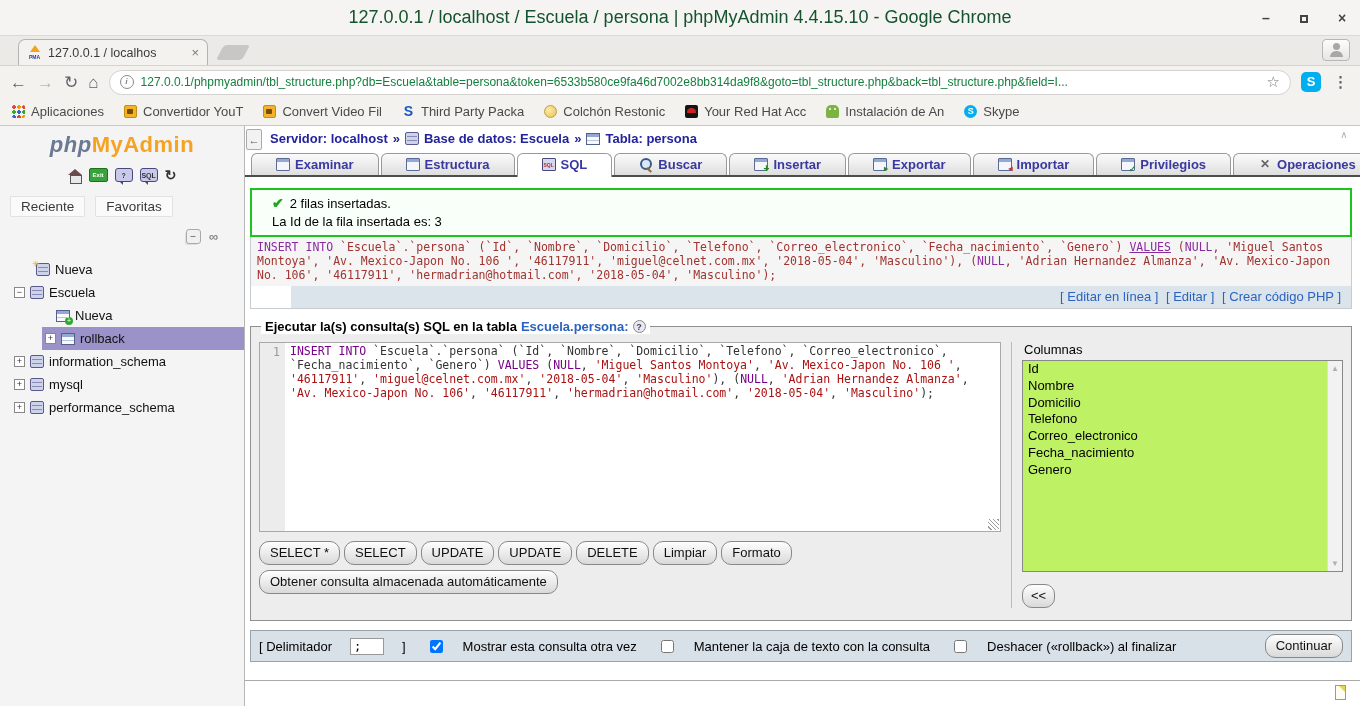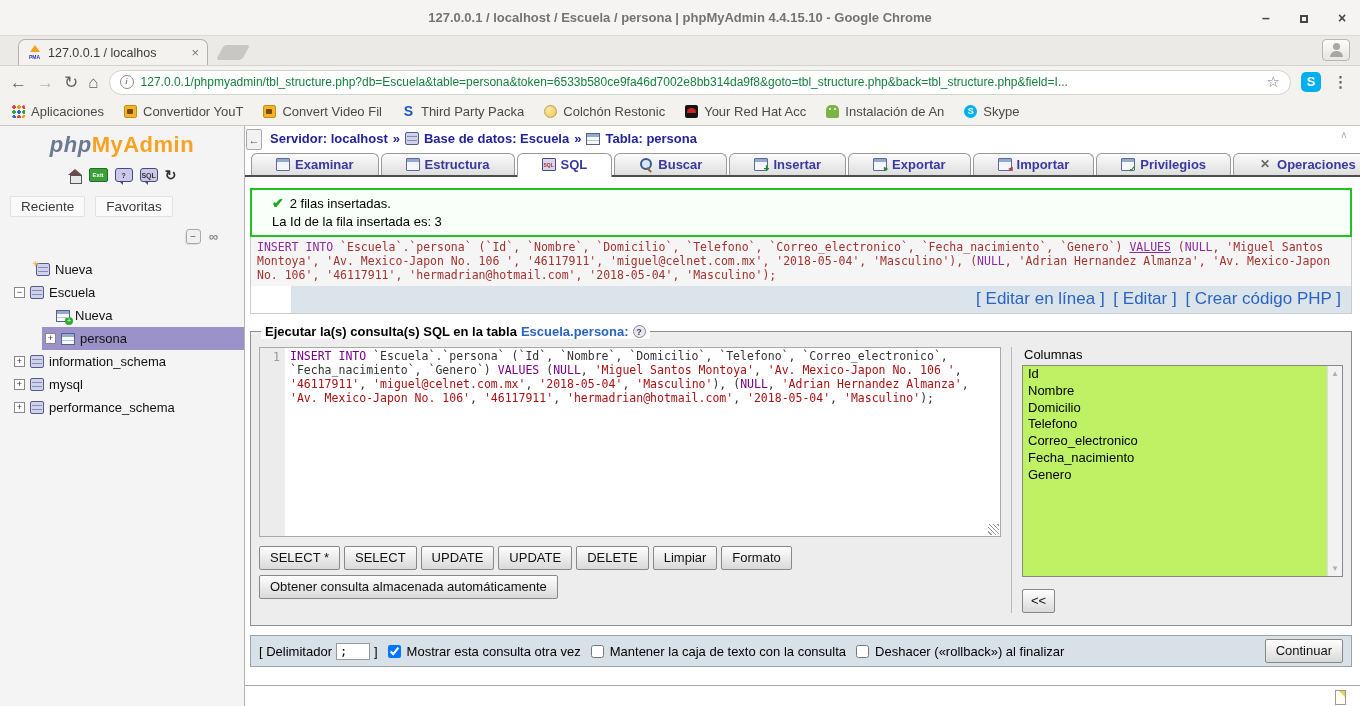--- a/index.html
+++ b/index.html
@@ -2,21 +2,21 @@
 <html><head>
 <meta charset="utf-8">
 <style>
   * { box-sizing: border-box; margin: 0; padding: 0; }
   html,body { width:1360px; height:706px; }
   body { font-family: "Liberation Sans", sans-serif; background:#888; }
   .screen { position:relative; width:1360px; height:706px; background:#fff; overflow:hidden; }
 
   
   .titlebar { height:36px; background:#f5f4f2; border-bottom:1px solid #dcdad7; display:flex; align-items:center; position:relative; }
-  .window-title { flex:1; text-align:center; font-size:13px; font-weight:bold; color:#737373; }
+  .window-title { flex:1; text-align:center; font-size:18px; font-weight:normal; color:#14532d; }
   .win-controls { position:absolute; right:10px; top:0; height:36px; display:flex; align-items:center; gap:22px; }
   .winbtn { font-size:14px; font-weight:bold; color:#454545; width:16px; text-align:center; cursor:default; }
   .maxbox { width:8px; height:8px; border:2px solid #454545; }
 
   .tabstrip { height:30px; background:#eceae7; display:flex; align-items:flex-end; padding-left:18px; position:relative; border-bottom:1px solid #d5d3d0; }
   .btab { width:190px; height:26px; background:#f4f2ef; border:1px solid #b5b3b1; border-bottom:none; border-radius:7px 7px 0 0; display:flex; align-items:center; gap:6px; padding:0 8px; }
   .btab-title { flex:1; font-size:12.5px; color:#3a3a3a; white-space:nowrap; overflow:hidden; }
   .btab-close { color:#7a7a7a; font-size:13px; }
   .tab-stub { width:26px; height:15px; background:#c9c7c5; border-radius:3px; transform:skewX(-28deg); margin:0 0 5px 12px; }
   .pma-favicon { width:15px; height:15px; position:relative; flex:none; }
@@ -128,21 +128,21 @@
   .msg-box { margin:11px 8px 0 5px; border:2px solid #1ec41e; background:#f9fff9; padding:5px 8px 6px; font-size:13px; color:#000; }
   .msg-line1 { display:flex; align-items:center; gap:6px; padding-left:12px; }
   .check-icon { color:#18a818; font-weight:bold; font-size:14px; }
   .msg-line2 { padding-left:12px; margin-top:3px; }
 
   .sql-result { margin:0 8px 0 5px; border:1px solid #c6ccd2; border-top:none; }
   .sql-display { background:#f5f5f5; padding:3px 6px 4px; font-family:"DejaVu Sans Mono",monospace; font-size:11.5px; line-height:14px; word-break:break-word; white-space:pre-wrap; }
   .sql-display .seg-kw  { color:#8a2aa0; }
   .sql-display .seg-kwu { color:#8a2aa0; text-decoration:underline; }
   .sql-display .seg-pl  { color:#a0342f; }
-  .sql-links { background:#dbe4ea; text-align:right; padding:3px 10px 4px; font-size:17px;margin-left:40px; }
+  .sql-links { background:#dbe4ea; text-align:right; padding:3px 10px 4px; font-size:13px;margin-left:40px; }
   .sql-links a { color:#2a63c0; text-decoration:none; margin-left:4px; }
 
   
   fieldset.qform { margin:10px 8px 0 5px; border:1px solid #8f8f8f; background:#ededed; padding:8px 8px 12px; }
   fieldset.qform legend { font-size:13px; font-weight:bold; color:#000; background:#fff; padding:0 4px; margin-left:2px; display:flex; align-items:center; gap:4px; }
   legend a { color:#2a63c0; text-decoration:none; }
   .help-badge { width:13px; height:13px; border:1px solid #888; border-radius:50%; background:#e8e8f4; color:#444; font-size:9px; font-weight:bold; text-align:center; line-height:12px; }
 
   .qf-body { display:flex; }
   .qf-left { flex:1; min-width:0; padding-right:10px; }
@@ -151,32 +151,32 @@
   .editor { display:flex; background:#fff; border:1px solid #a9a9a9; height:190px; position:relative; overflow:hidden; }
   .gutter { width:25px; background:#ececec; color:#999; text-align:right; padding:2px 5px 0 0; font-family:"DejaVu Sans Mono",monospace; font-size:11.5px; flex:none; }
   .code { flex:1; padding:1px 5px; font-family:"DejaVu Sans Mono",monospace; font-size:11.5px; line-height:14px; white-space:pre-wrap; word-break:break-word; color:#333; }
   .code .seg-kw { color:#708; }
   .code .seg-str { color:#a11; }
   .code .seg-pl { color:#333; }
   .resize-handle { position:absolute; right:1px; bottom:1px; width:11px; height:11px; background:repeating-linear-gradient(45deg,transparent 0 2px,#999 2px 3px); }
 
   .btn-row { margin-top:9px; display:flex; gap:4px; }
   .btn-row2 { margin-top:5px; }
-  .pbtn { font-family:"Liberation Sans",sans-serif; font-size:13px; padding:3px 10px 4px; background:linear-gradient(#fefefe,#d9d9d9); border:1px solid #888; border-radius:2px; color:#111; }
+  .pbtn { font-family:"Liberation Sans",sans-serif; font-size:13px; padding:3px 10px 4px; background:linear-gradient(#fefefe,#d9d9d9); border:1px solid #888; border-radius:10px; color:#111; }
 
   .columns-label { font-size:13px; margin:0 0 3px 2px; }
   .listbox { background:#bef264; border:1px solid #888; height:212px; position:relative; overflow:hidden; font-size:13px; }
   .opt { padding:0 4px 0 5px; line-height:16.8px; color:#000; }
   .lb-scroll { position:absolute; top:0; right:0; bottom:0; width:15px; background:#f2f2f2; border-left:1px solid #ddd; }
   .lb-arrow { height:15px; text-align:center; font-size:8px; color:#b0b0b0; line-height:15px; }
   .lb-arrow.down { position:absolute; bottom:0; left:0; right:0; }
   .insert-col-btn { margin-top:12px; padding:3px 8px 4px; }
 
   
-  .tbl-footers { margin:9px 8px 0 5px; background:#d8e0e8; border:1px solid #9aa2aa; display:flex; align-items:center; padding:3px 8px; font-size:13px; gap:4px; color:#000; }
+  .tbl-footers { margin:9px 8px 0 5px; background:#d8e0e8; border:1px solid #9aa2aa; display:flex; align-items:center; padding:3px 8px; font-size:13px; gap:18px; color:#000; }
   .delim-input { width:34px; height:17px; border:1px solid #999; font-size:12px; padding:0 3px; font-family:"DejaVu Sans Mono",monospace; }
   .tbl-footers input[type=checkbox] { width:13px; height:13px; margin:0 2px 0 6px; }
   .continue-btn { margin-left:auto; }
 
   .divider { margin-top:18px; border-top:1px solid #aaa; }
   .belowrow { display:flex; justify-content:flex-end; padding:4px 14px 0; }
   .newwin-icon { width:11px; height:15px; background:#fffdf2; border:1px solid #999; position:relative; }
   .newwin-icon::before { content:""; position:absolute; top:0; right:0; border-top:6px solid #e8d44d; border-left:6px solid transparent; }
 
   .console-btn { position:absolute; left:1px; bottom:0; display:flex; align-items:center; gap:5px; background:linear-gradient(#e2e2e2,#c6c6c6); border:1px solid #999; border-bottom:none; padding:1px 10px 2px 6px; font-size:13px; color:#111; border-radius:2px 2px 0 0; }
@@ -290,21 +290,21 @@
         </div>
         <div class="tree-row" style="padding-left:56px">
           <span class="mini-table">
               <span class="badge-plus">+</span>
             </span>
           <span>Nueva</span>
         </div>
         <div class="tree-row selected">
           <span class="expander">+</span>
           <span class="mini-table"></span>
-          <span>persona</span>
+          <span>rollback</span>
         </div>
         <div class="tree-row" style="padding-left:14px">
           <span class="expander">+</span>
           <span class="mini-db"></span>
           <span>information_schema</span>
         </div>
         <div class="tree-row" style="padding-left:14px">
           <span class="expander">+</span>
           <span class="mini-db"></span>
           <span>mysql</span>

